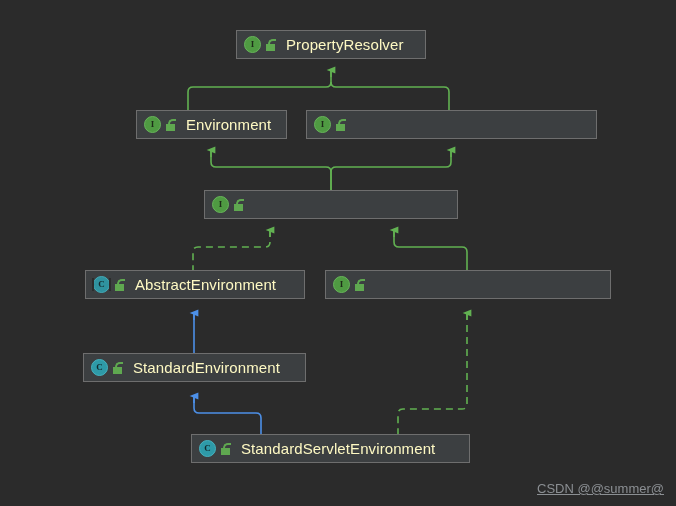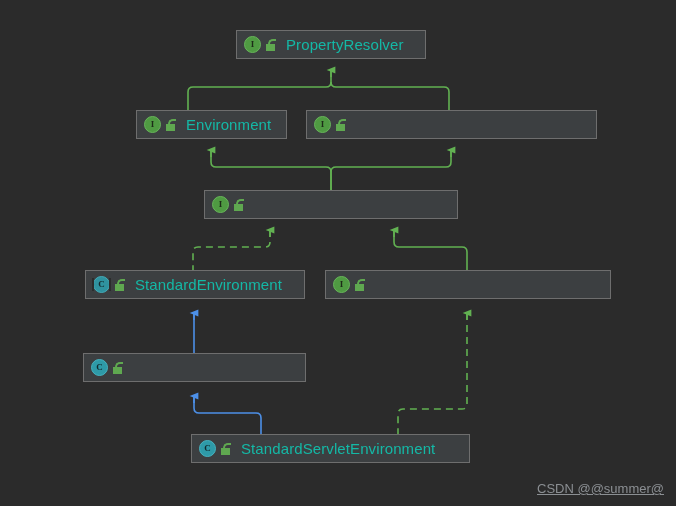--- a/index.html
+++ b/index.html
@@ -29,21 +29,21 @@
     display: flex;
     align-items: center;
     background: #3c3f41;
     border: 1px solid #6e6e6e;
     height: 29px;
     padding-left: 7px;
     padding-right: 12px;
     white-space: nowrap;
   }
   .node-label {
-    color: #14b8a6;
+    color: #fef9c3;
     font-size: 15px;
     letter-spacing: 0.1px;
     margin-left: 10px;
   }
   .icon-wrap {
     display: flex;
     align-items: center;
     flex: 0 0 auto;
   }
   .type-icon {
@@ -221,49 +221,50 @@
   </div>
 
   <div class="node" style="left:85px; top:270px; width:220px;">
     <span class="icon-wrap">
       <span class="type-icon abs">C</span>
       <span class="lock-icon">
         <span class="shackle"></span>
           <span class="body"></span>
       </span>
     </span>
+    <span class="node-label">AbstractEnvironment</span>
+  </div>
+
+  <div class="node" style="left:325px; top:270px; width:286px;">
+    <span class="icon-wrap">
+      <span class="type-icon iface">I</span>
+      <span class="lock-icon">
+        <span class="shackle"></span>
+          <span class="body"></span>
+      </span>
+    </span>
+  </div>
+
+  <div class="node" style="left:83px; top:353px; width:223px;">
+    <span class="icon-wrap">
+      <span class="type-icon cls">C</span>
+      <span class="lock-icon">
+        <span class="shackle"></span>
+          <span class="body"></span>
+      </span>
+    </span>
     <span class="node-label">StandardEnvironment</span>
   </div>
 
-  <div class="node" style="left:325px; top:270px; width:286px;">
-    <span class="icon-wrap">
-      <span class="type-icon iface">I</span>
-      <span class="lock-icon">
-        <span class="shackle"></span>
-          <span class="body"></span>
-      </span>
-    </span>
-  </div>
-
-  <div class="node" style="left:83px; top:353px; width:223px;">
+  <div class="node" style="left:191px; top:434px; width:279px;">
     <span class="icon-wrap">
       <span class="type-icon cls">C</span>
       <span class="lock-icon">
         <span class="shackle"></span>
           <span class="body"></span>
       </span>
     </span>
-  </div>
-
-  <div class="node" style="left:191px; top:434px; width:279px;">
-    <span class="icon-wrap">
-      <span class="type-icon cls">C</span>
-      <span class="lock-icon">
-        <span class="shackle"></span>
-          <span class="body"></span>
-      </span>
-    </span>
     <span class="node-label">StandardServletEnvironment</span>
   </div>
 
   <div class="watermark" style="left:537px; top:481px;">CSDN @@summer@</div>
 
 </div>
 
 </body></html>

